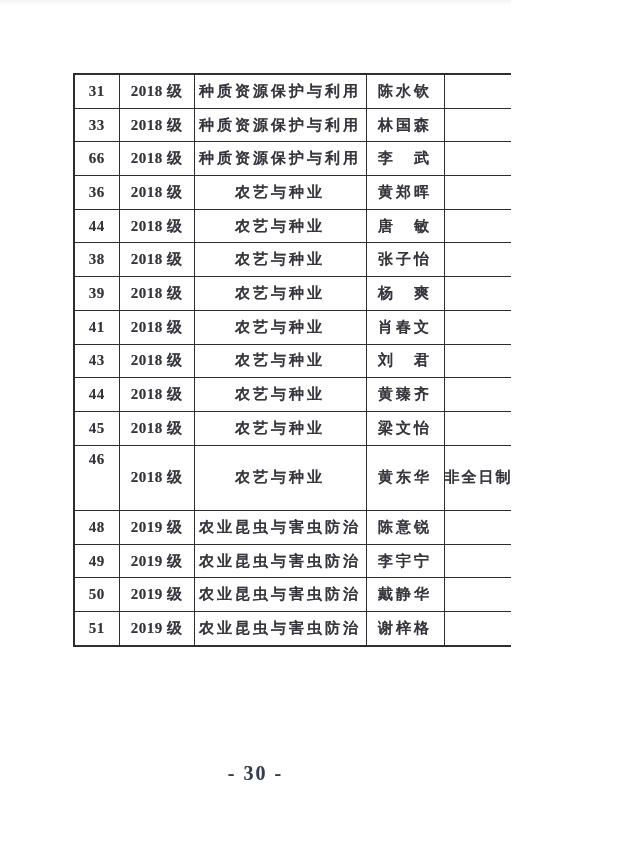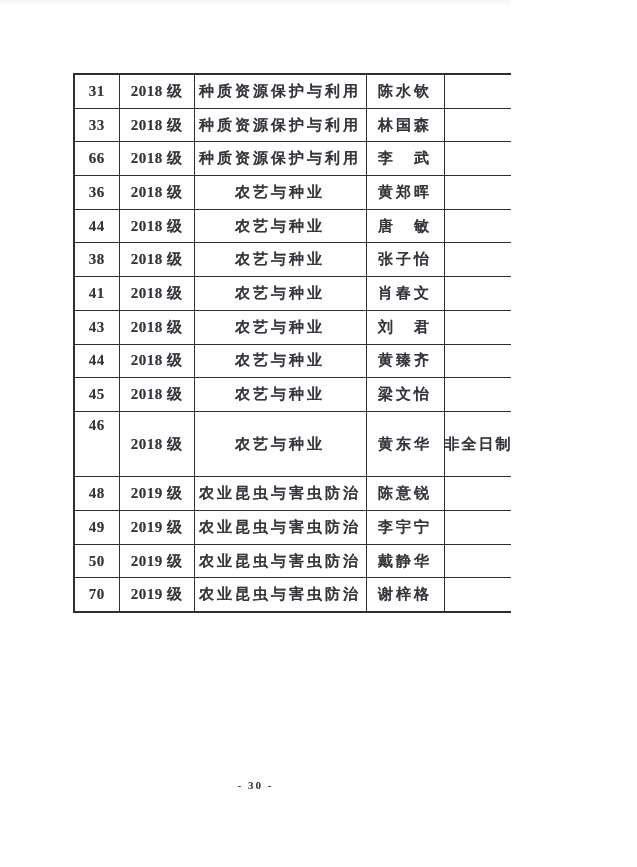--- a/index.html
+++ b/index.html
@@ -46,23 +46,23 @@
     letter-spacing:2px;
     text-align:left;
     padding:0 7px;
     line-height:29px;
     white-space:normal;
   }
   tr.tall{height:65.5px;}
   tr.tall td.c-no{vertical-align:top;padding-top:5px;}
   .footer{
     position:absolute;
-    top:779px;left:0;width:100%;
+    top:762px;left:0;width:100%;
     text-align:center;
-    font-size:11px;
+    font-size:20px;
     letter-spacing:2px;
     color:var(--footer-color,#363b4e);
     text-shadow:0 0 .6px rgba(60,60,70,.4);
   }
 </style>
 </head>
 <body>
 
 <div class="page" style="--page-bg: #ffffff; --text: #35363d; --border: #2e2e2e; --footer-color: #363b4e;">
   <table class="roster">
@@ -110,20 +110,27 @@
           <td class="c-remark"></td>
         </tr>
         <tr>
           <td class="c-no">38</td>
           <td class="c-grade">2018 级</td>
           <td class="c-major">农艺与种业</td>
           <td class="c-name">张子怡</td>
           <td class="c-remark"></td>
         </tr>
         <tr>
+          <td class="c-no">39</td>
+          <td class="c-grade">2018 级</td>
+          <td class="c-major">农艺与种业</td>
+          <td class="c-name">杨　爽</td>
+          <td class="c-remark"></td>
+        </tr>
+        <tr>
           <td class="c-no">41</td>
           <td class="c-grade">2018 级</td>
           <td class="c-major">农艺与种业</td>
           <td class="c-name">肖春文</td>
           <td class="c-remark"></td>
         </tr>
         <tr>
           <td class="c-no">43</td>
           <td class="c-grade">2018 级</td>
           <td class="c-major">农艺与种业</td>
@@ -166,21 +173,21 @@
           <td class="c-remark"></td>
         </tr>
         <tr>
           <td class="c-no">50</td>
           <td class="c-grade">2019 级</td>
           <td class="c-major">农业昆虫与害虫防治</td>
           <td class="c-name">戴静华</td>
           <td class="c-remark"></td>
         </tr>
         <tr>
-          <td class="c-no">70</td>
+          <td class="c-no">51</td>
           <td class="c-grade">2019 级</td>
           <td class="c-major">农业昆虫与害虫防治</td>
           <td class="c-name">谢梓格</td>
           <td class="c-remark"></td>
         </tr>
       </tbody>
   </table>
   <div class="footer">- 30 -</div>
 </div>
 

